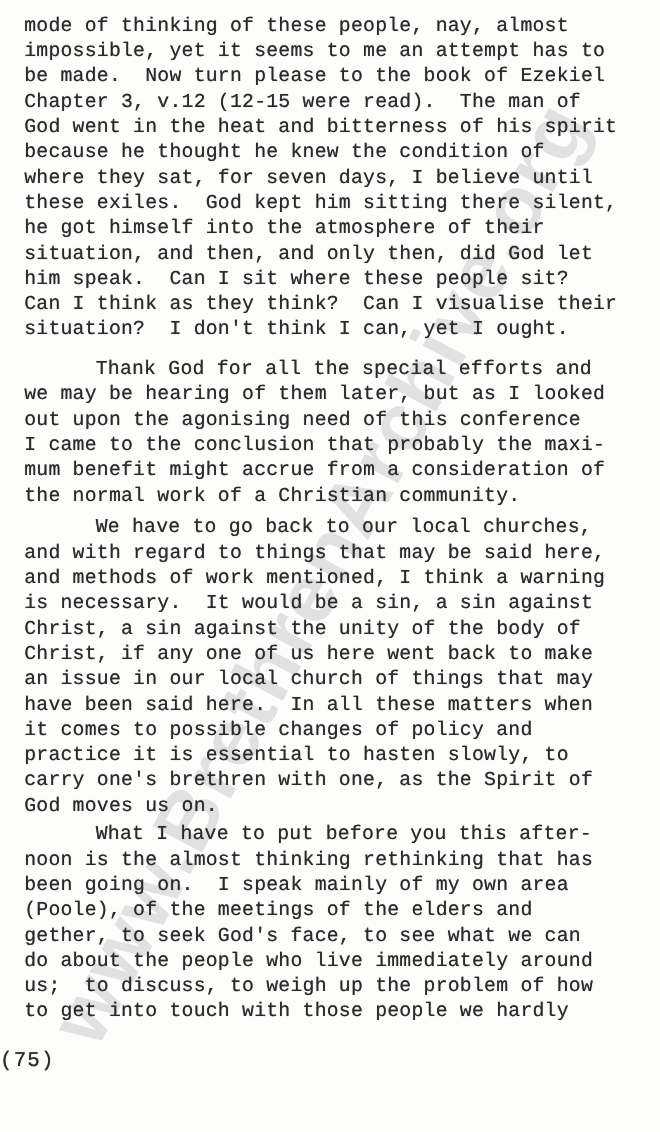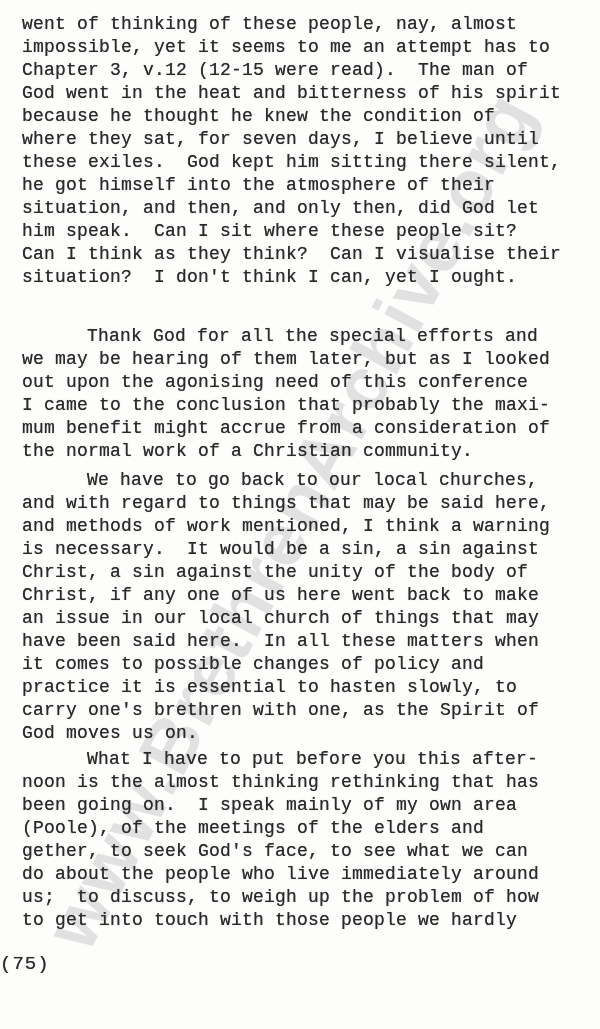--- a/index.html
+++ b/index.html
@@ -63,22 +63,23 @@
     text-shadow: 0 0 0.7px rgba(42,42,42,0.75);
   }
 </style>
 </head>
 <body>
 
 <div class="page">
   <div class="watermark">www.BrethrenArchive.org</div>
 
   <div class="para p1">
-      <div class="line">went of thinking of these people, nay, almost</div>
+      <div class="line">mode of thinking of these people, nay, almost</div>
       <div class="line">impossible, yet it seems to me an attempt has to</div>
+      <div class="line">be made.  Now turn please to the book of Ezekiel</div>
       <div class="line">Chapter 3, v.12 (12-15 were read).  The man of</div>
       <div class="line">God went in the heat and bitterness of his spirit</div>
       <div class="line">because he thought he knew the condition of</div>
       <div class="line">where they sat, for seven days, I believe until</div>
       <div class="line">these exiles.  God kept him sitting there silent,</div>
       <div class="line">he got himself into the atmosphere of their</div>
       <div class="line">situation, and then, and only then, did God let</div>
       <div class="line">him speak.  Can I sit where these people sit?</div>
       <div class="line">Can I think as they think?  Can I visualise their</div>
       <div class="line">situation?  I don't think I can, yet I ought.</div>

